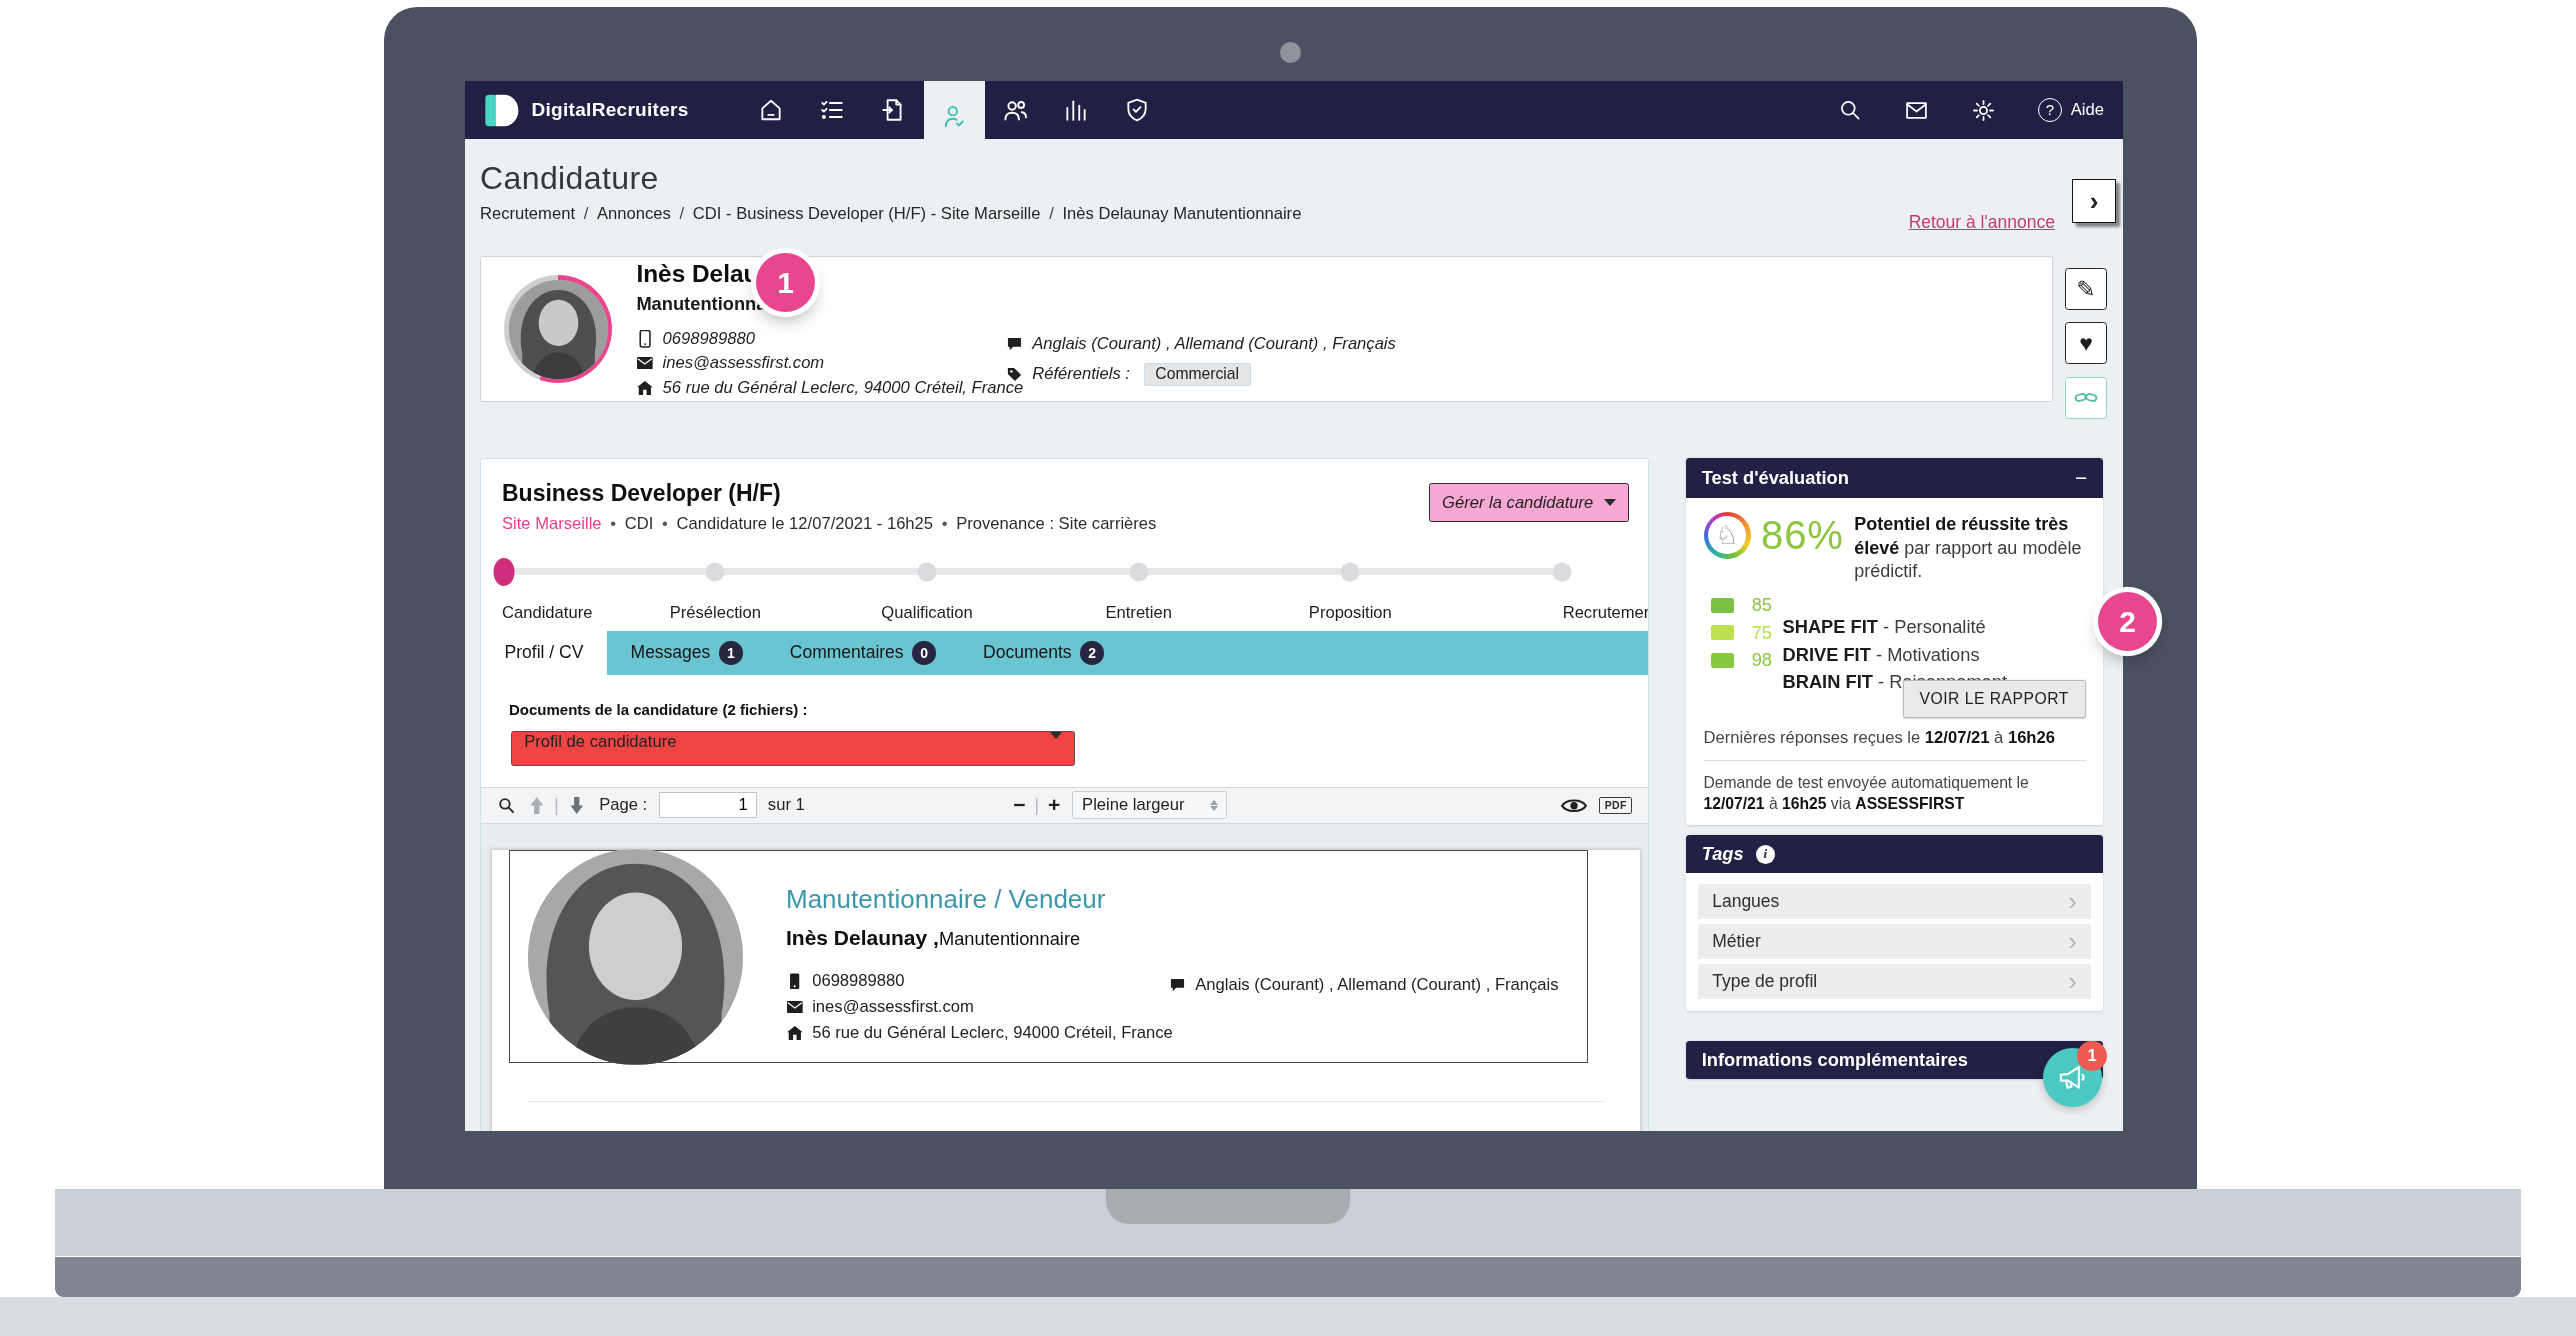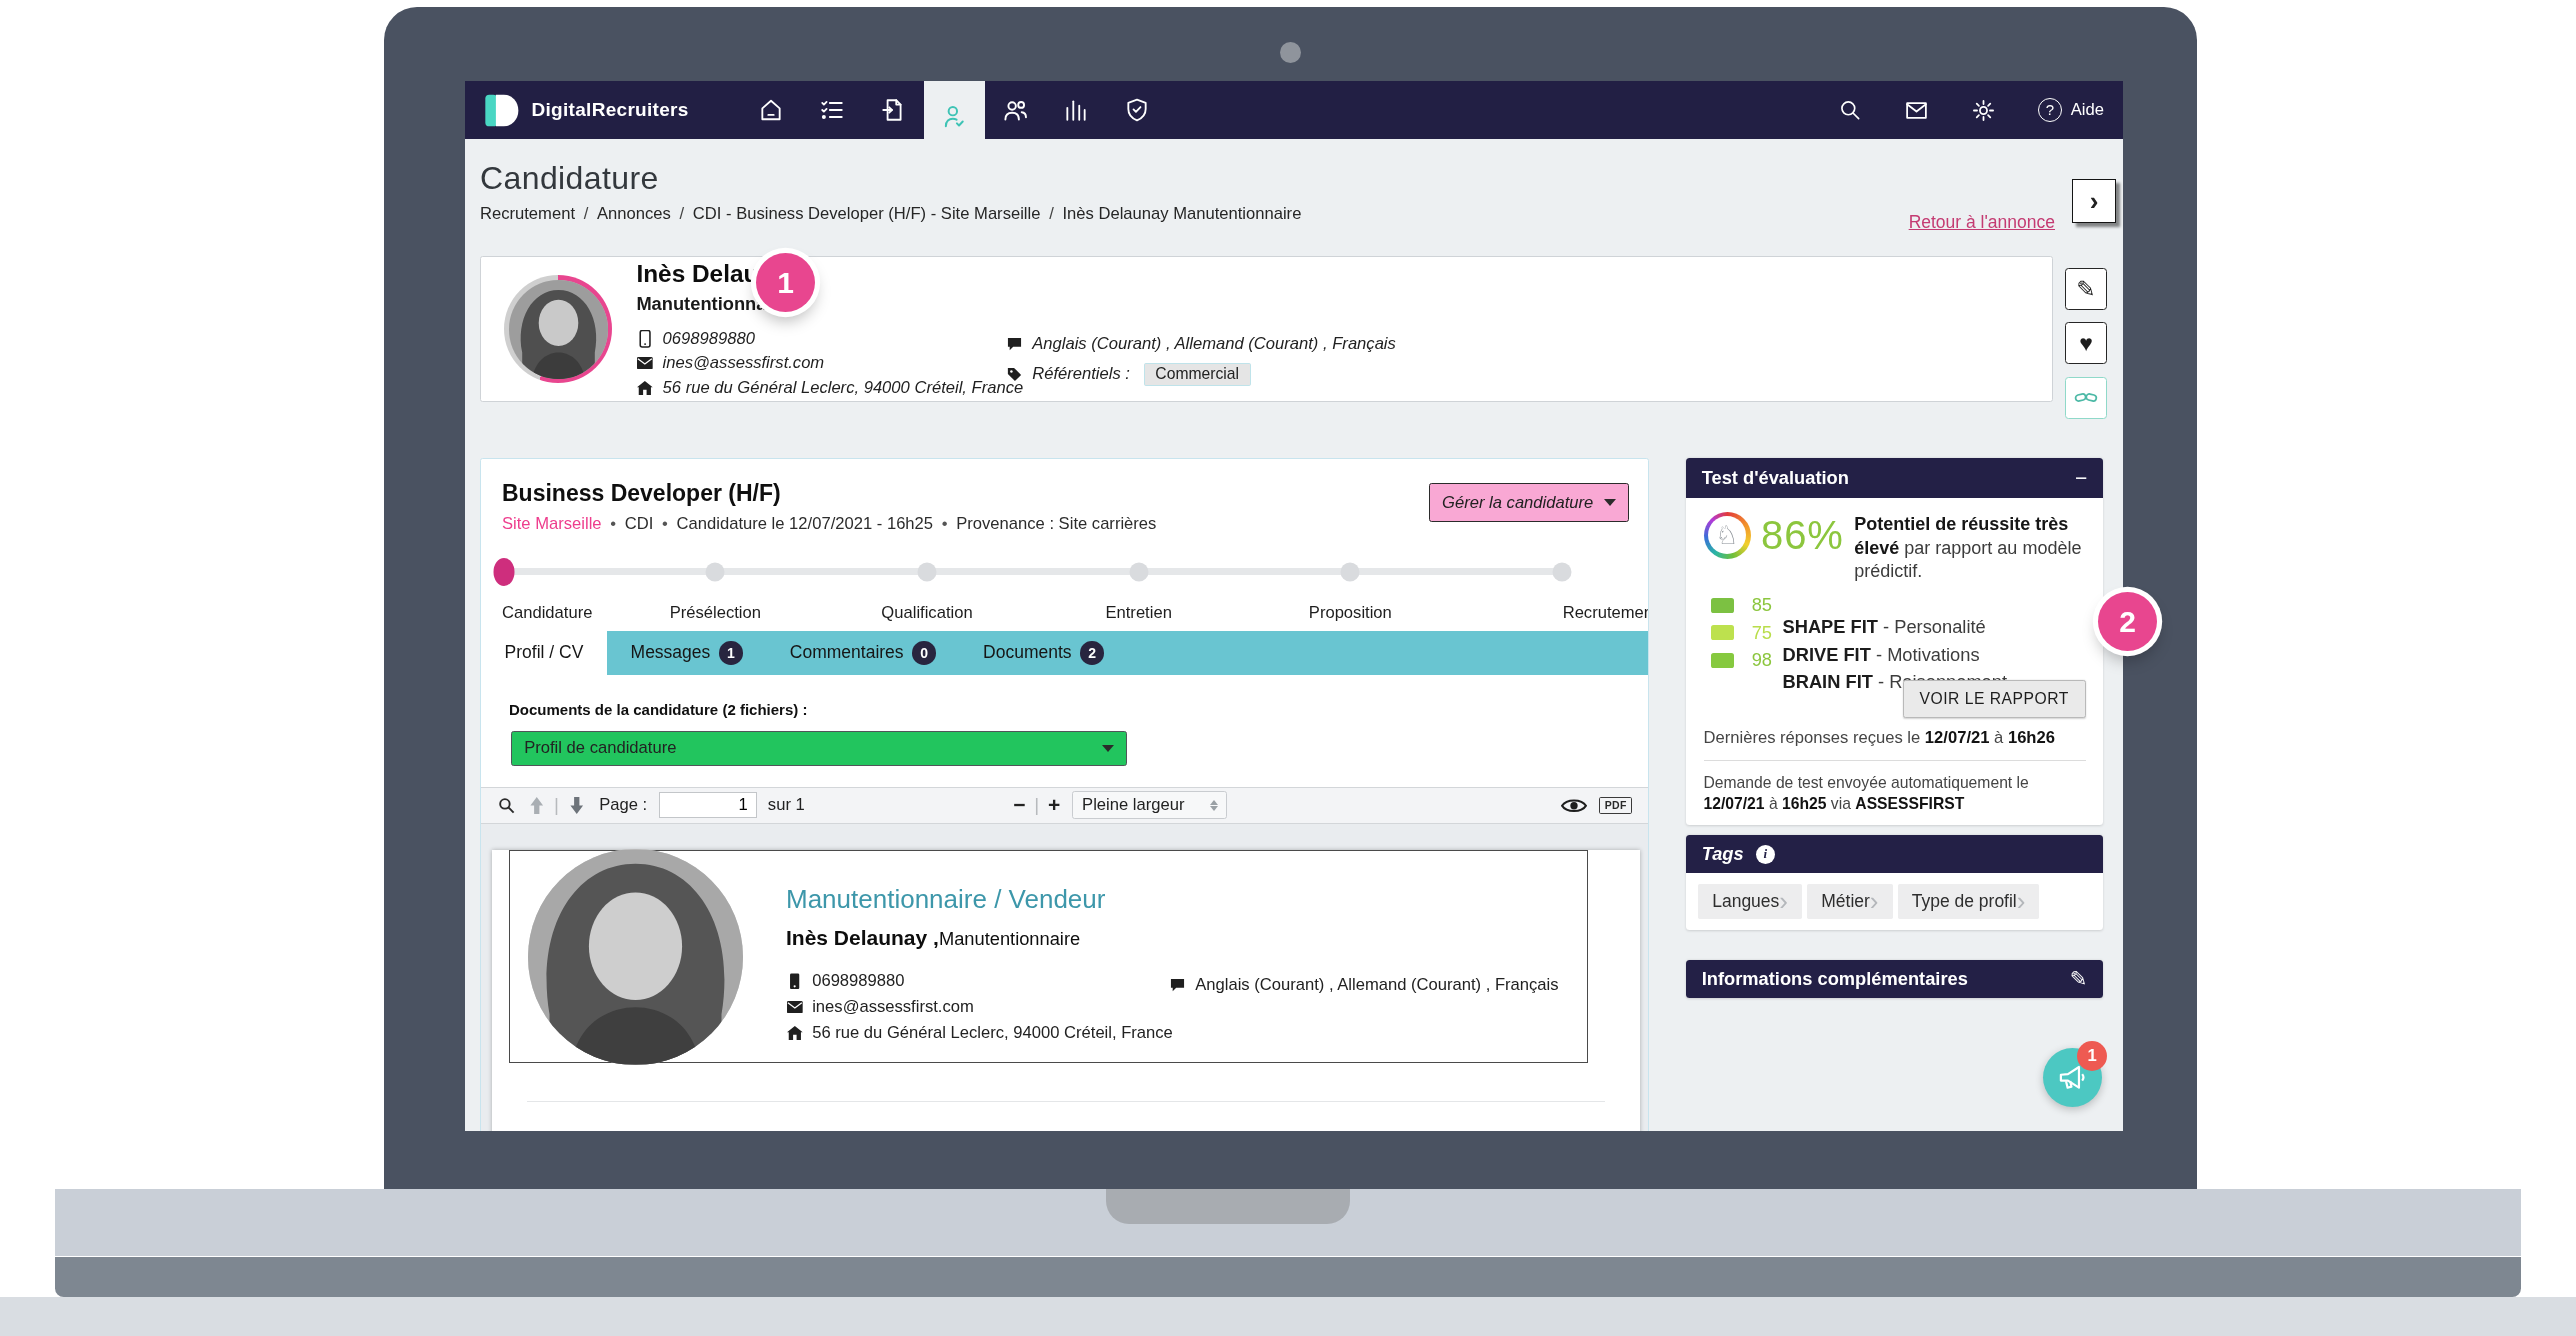--- a/index.html
+++ b/index.html
@@ -95,22 +95,22 @@
   .stage-label.last  { transform:translateX(-55%); }
 
   .tabs { display:flex; background:#69c5d1; height:44px; margin-top:3.5px; }
   .tab { display:flex; align-items:center; gap:8.7px; padding:0 23.6px; font-size:17.5px; color:#161616; cursor:pointer; }
   .tab.active { background:#fff; }
   .tab-badge { width:23.6px; height:23.6px; border-radius:50%; background:#28253f; color:#fff;
                font-size:14px; font-weight:bold; display:flex; align-items:center; justify-content:center; }
 
   .tab-content { background:#fff; padding-top:26px; }
   .docs-heading { margin-left:28px; font-size:15px; font-weight:bold; color:#101010; }
-  .doc-select { margin:13px 0 21px 30px; width:616px; height:35px; border:1.7px solid #515559; border-radius:2.6px;
-                background:#22c55e; display:flex; align-items:center; justify-content:space-between;
+  .doc-select { margin:13px 0 21px 30px; width:564px; height:35px; border:1.7px solid #515559; border-radius:2.6px;
+                background:#ef4444; display:flex; justify-content:space-between;
                 padding:0 12.2px; font-size:16.6px; cursor:pointer; }
   .pdf-toolbar { height:37px; background:#f3f4f6; border-top:0.9px solid #d3d6d9; border-bottom:0.9px solid #d3d6d9;
                  display:flex; align-items:center; padding:0 15.7px; font-size:16.6px; color:#222; }
   .tb-gap { width:12.2px; } .tb-sep { color:#b7babd; margin:0 8.7px; font-size:19px; }
   .page-input { width:98px; height:26px; border:0.9px solid #c3c6c9; background:#fff; text-align:right;
                 padding:0 8.7px; font-size:16.6px; margin:0 10.5px 0 12.2px; font-family:"Liberation Sans", sans-serif; }
   .zoom-select { width:155px; height:28px; background:#f7f8f9; border:0.9px solid #c9ccd0; border-radius:2.6px;
                  display:flex; align-items:center; justify-content:space-between; padding:0 8.7px; font-size:16.6px;
                  margin-left:12.2px; cursor:pointer; }
   .stepper { display:flex; flex-direction:column; gap:1.7px; }
@@ -153,21 +153,21 @@
   .c-green { color:#8cc63e; } .c-lime { color:#b9dd4a; }
   .bg-green { background:#7cc142; } .bg-lime { background:#bde14e; } .bg-green2 { background:#86c93f; }
   .report-row { display:flex; justify-content:flex-end; margin-top:8.7px; }
   .report-btn { background:#eaeaea; border:0.9px solid #b9b9b9; border-radius:2.6px; padding:8.7px 15.7px;
                 font-size:15.7px; letter-spacing:0.5px; color:#1e1e1e; box-shadow:0 0.9px 1.7px rgba(0,0,0,.18); cursor:pointer; }
   .resp-line { margin-top:10.5px; font-size:16.6px; color:#454545; }
   .resp-line b, .req-line b { color:#121212; }
   .eval-hr { border-top:0.9px solid #dcdcdc; margin:12.2px 0 10.5px; }
   .req-line { font-size:15.7px; color:#454545; line-height:1.35; }
 
-  .tags-rows { padding:10.5px 12.2px 11.3px; display:flex; flex-direction:row; gap:5.2px; }
+  .tags-rows { padding:10.5px 12.2px 11.3px; display:flex; flex-direction:column; gap:5.2px; }
   .tag-row { height:35px; background:#ededee; border-radius:1.7px; display:flex; align-items:center;
              justify-content:space-between; padding:0 14px; font-size:17.5px; color:#2e2e2e; cursor:pointer; }
   .tag-chevron { color:#b4b7bb; font-size:26px; line-height:17.5px; }
   .info-circle { width:19px; height:19px; background:#fff; color:#232046; border-radius:50%; font-size:13px;
                  font-weight:bold; display:inline-flex; align-items:center; justify-content:center; margin-left:12.2px;
                  font-family:"Liberation Serif", serif; }
   .head-left { display:flex; align-items:center;font-style:italic; }
   .infos-body { padding:12.2px 17.5px 17.5px; font-size:17.5px; }
   .infos-label { color:#55aebc; cursor:pointer; }
   .infos-value { margin-top:7px; color:#333; }

